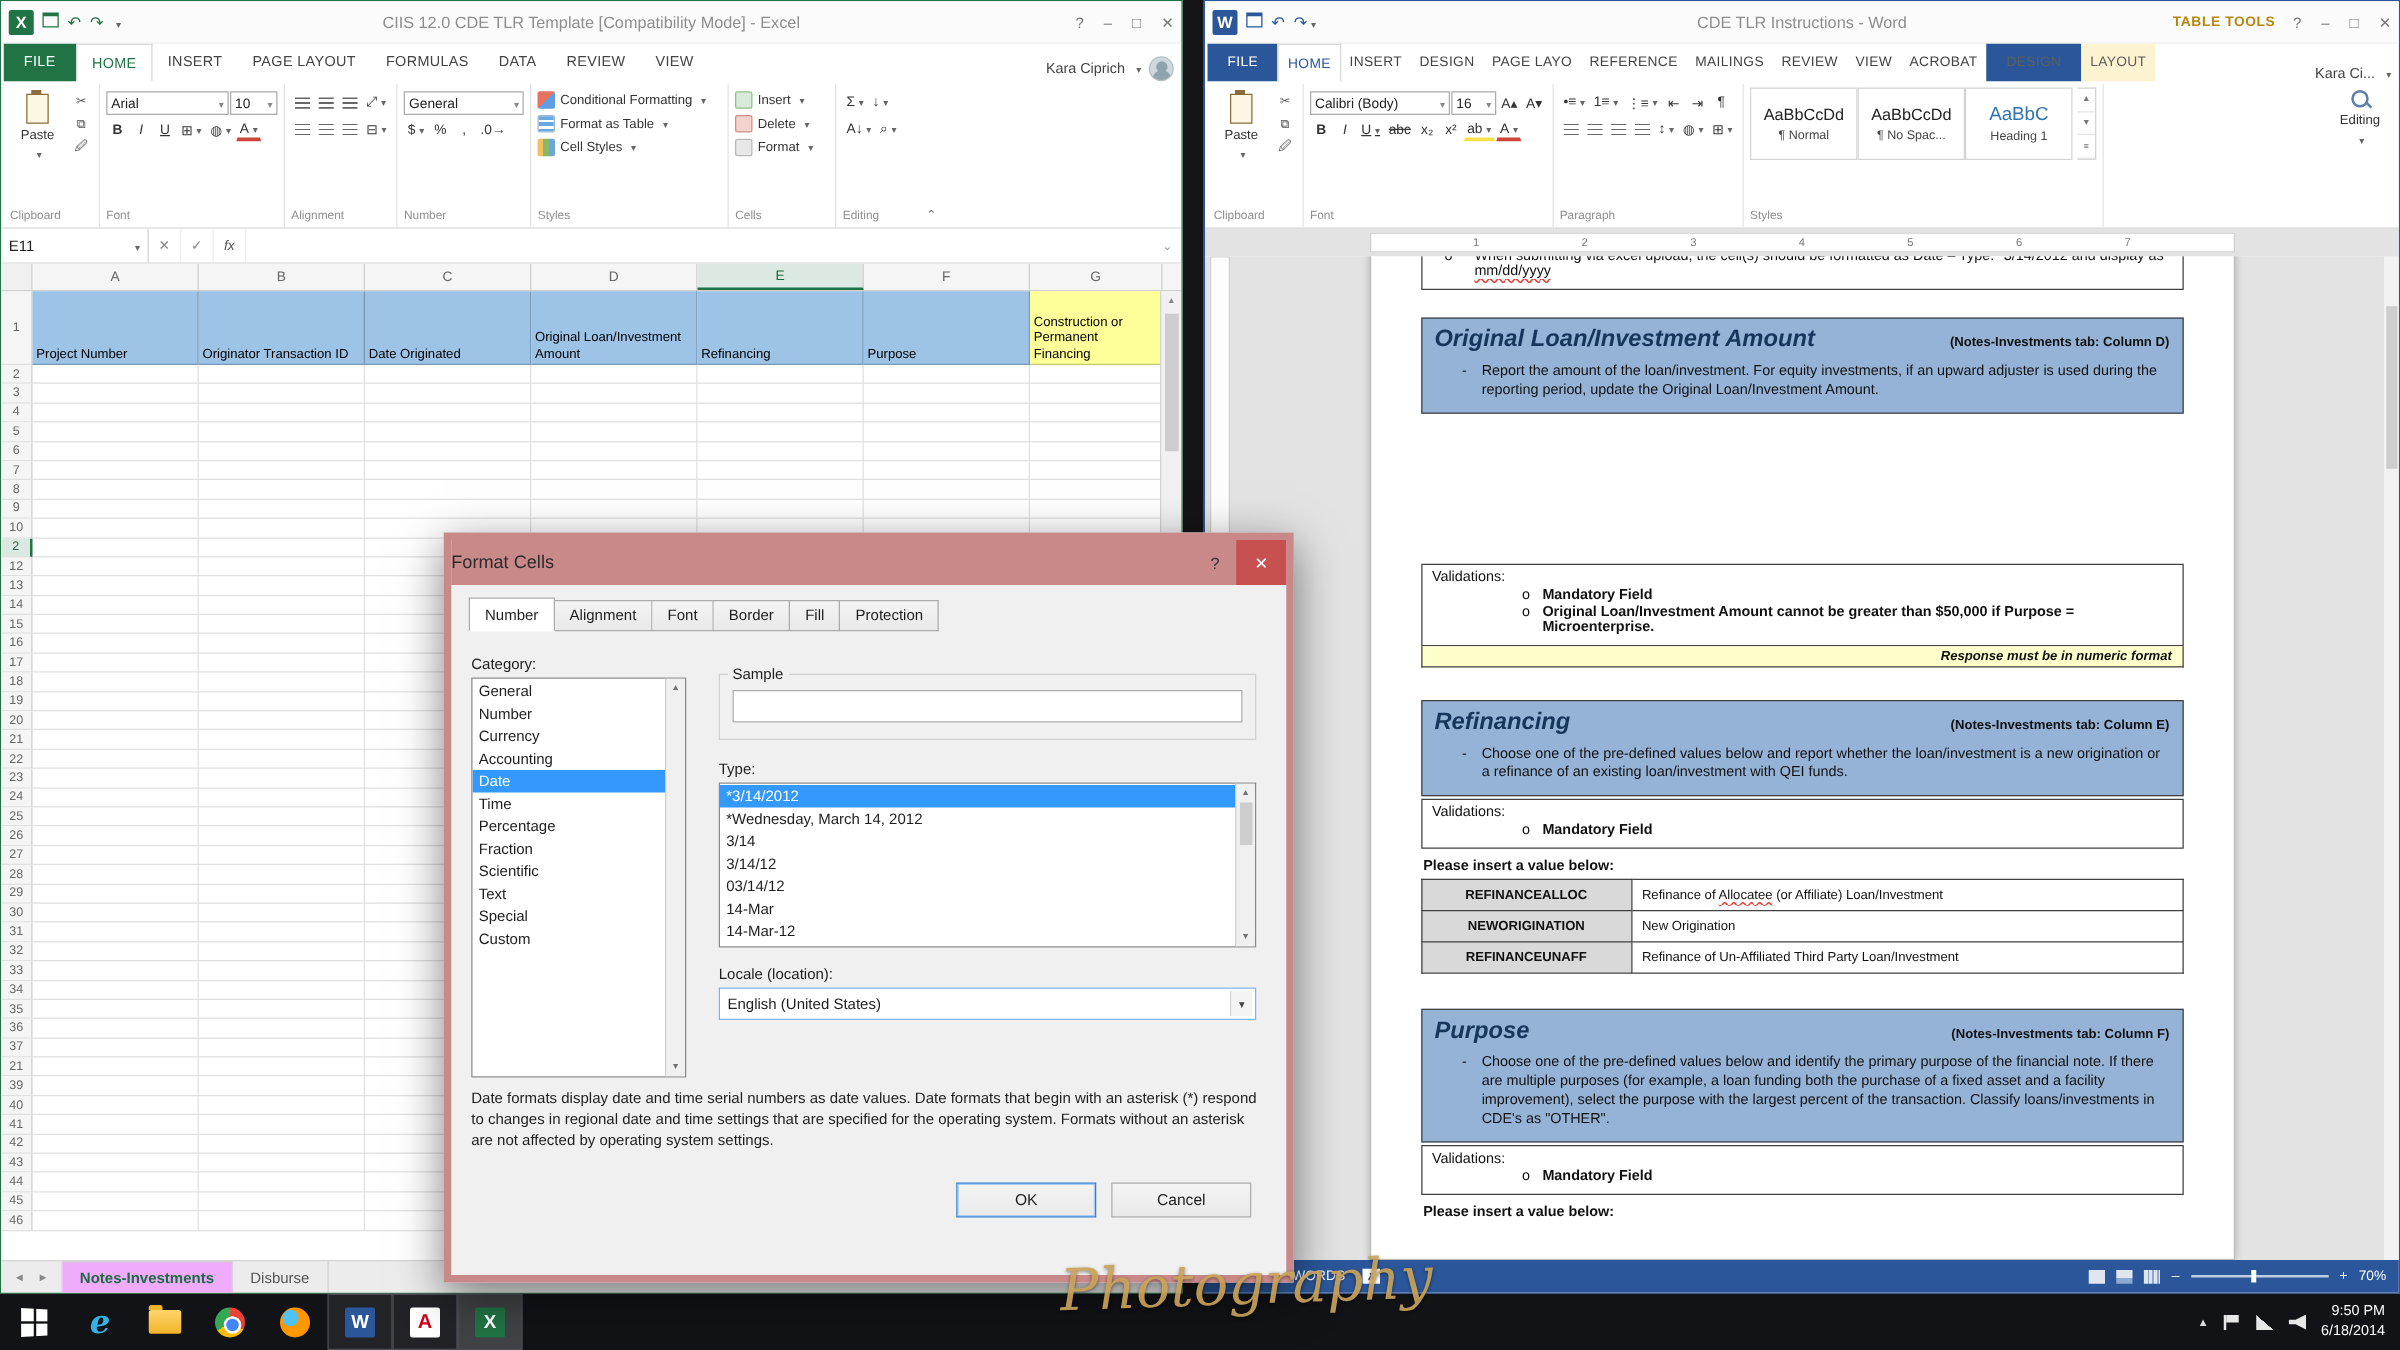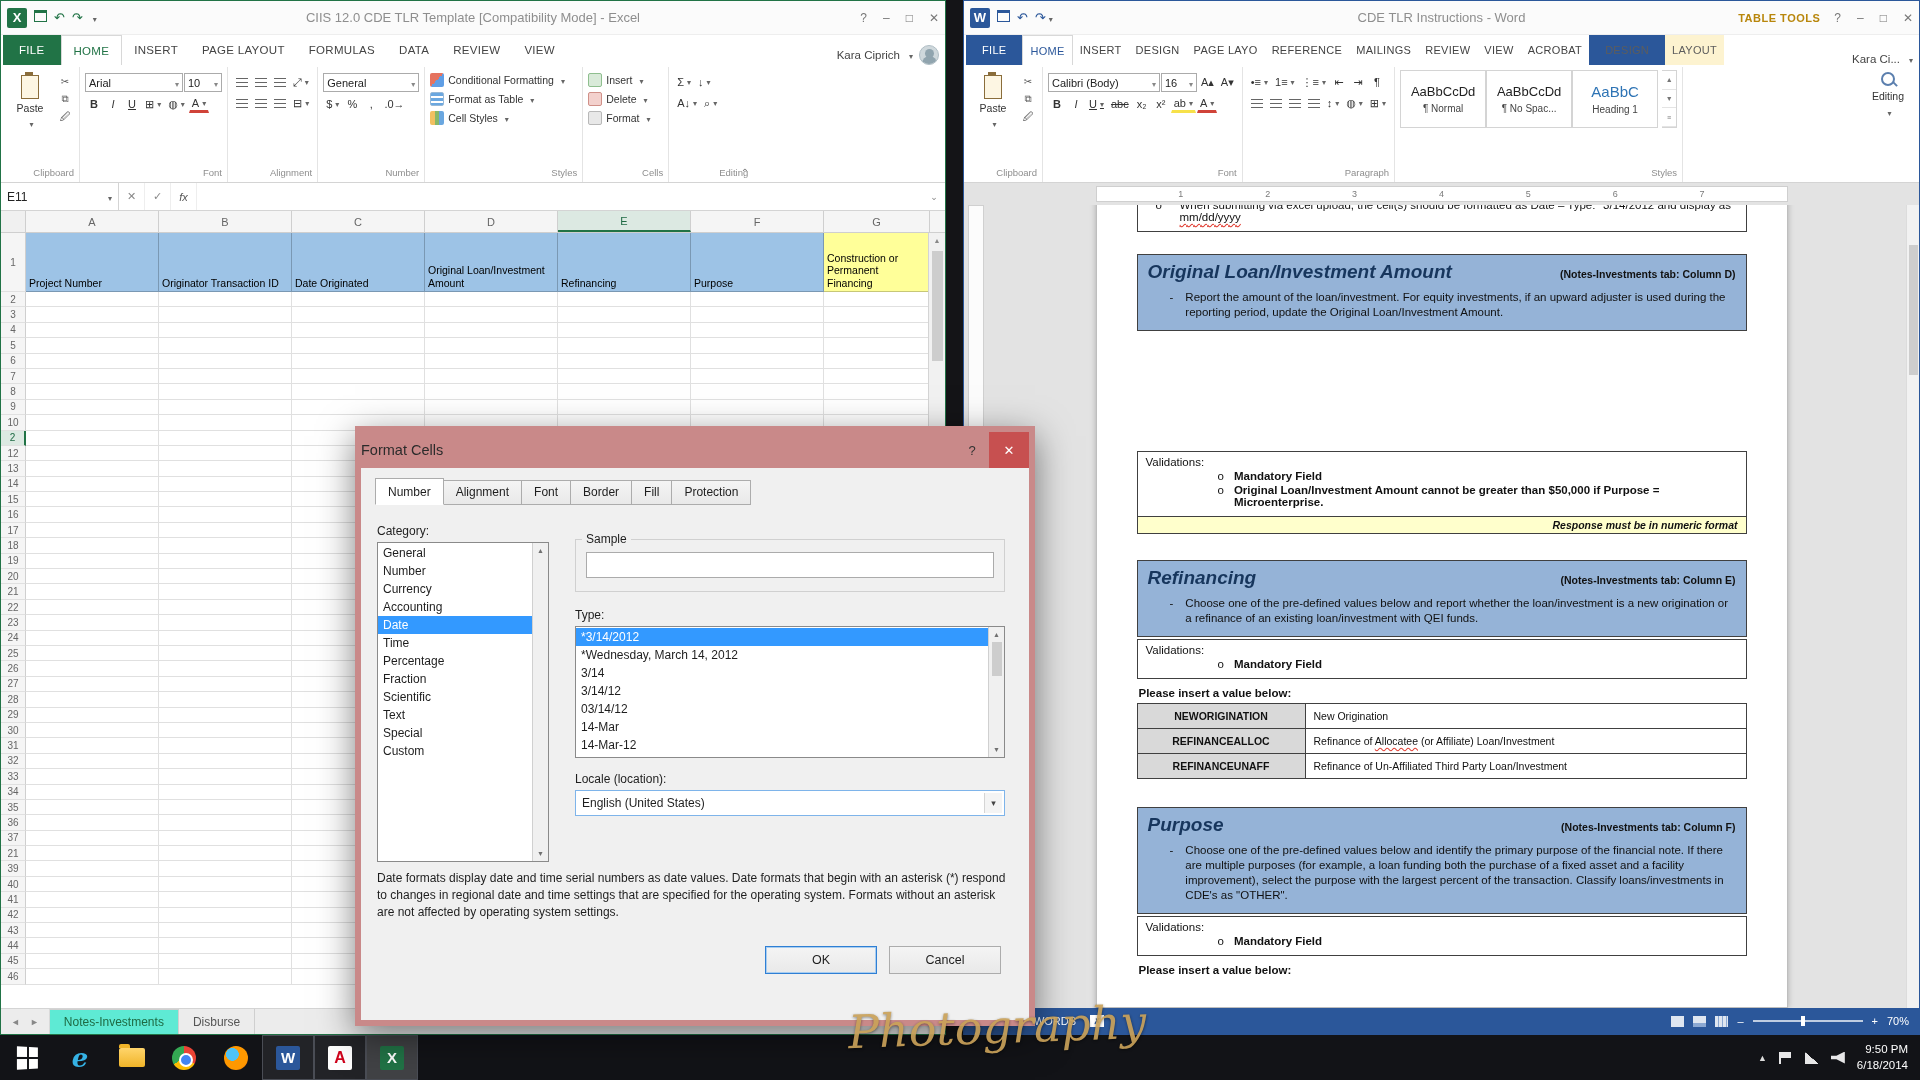--- a/index.html
+++ b/index.html
@@ -37,21 +37,21 @@
   .word-win .tab.active{background:#fff;color:#2b579a;border:1px solid #d8d8d8;border-bottom:none}
   .ctxtabs .tab{background:#fdf3d0;color:#5d5d5d}
   .userchip{margin-left:auto;display:flex;align-items:center;gap:6px;font-size:11.5px;color:#444;padding-right:4px}
   .avatar{width:20px;height:20px;border-radius:50%;background:#cfd8dc;border:1px solid #b0bec5;position:relative;overflow:hidden}
   .avatar::after{content:"";position:absolute;left:5px;top:3px;width:9px;height:9px;border-radius:50%;background:#90a4ae;box-shadow:0 10px 0 3px #90a4ae}
   .dd::after{content:"▾";font-size:8px;color:#666;margin-left:3px}
 
   
   .ribbon{height:118px;flex:0 0 118px;background:#fff;border-bottom:1px solid #d4d4d4;display:flex;align-items:stretch;padding:2px 2px 0 2px;overflow:hidden}
   .rgroup{display:flex;flex-direction:column;border-right:1px solid #e4e4e4;padding:3px 5px 0 5px;position:relative}
-  .rgroup .glabel{margin-top:auto;text-align:right;font-size:9.5px;color:#8e8e8e;padding:3px 0 4px 0}
+  .rgroup .glabel{margin-top:auto;text-align:left;font-size:9.5px;color:#8e8e8e;padding:3px 0 4px 0}
   .rbody{display:flex;gap:4px}
   .pastebtn{width:44px;display:flex;flex-direction:column;align-items:center;justify-content:center;gap:3px;border:1px solid transparent;font-size:10.5px;color:#333;padding:4px 2px}
   .clipic{width:18px;height:24px;border:1.5px solid #8a6d3b;background:#fdf6e3;position:relative}
   .clipic::before{content:"";position:absolute;left:3px;top:-4px;width:8px;height:4px;background:#8a6d3b}
   .smcol{display:flex;flex-direction:column;gap:2px;justify-content:flex-start;padding-top:3px}
   .smic{width:18px;height:16px;font-size:10px;color:#555;display:flex;align-items:center;justify-content:center;border:1px solid transparent}
   .combo{height:19px;border:1px solid #ababab;background:#fff;display:flex;align-items:center;font-size:11px;color:#222;padding:0 3px;justify-content:space-between;white-space:nowrap;overflow:hidden}
   .combo .dd::after{color:#888}
   .btnrow{display:flex;gap:1px;align-items:center;margin-top:3px}
   .fbtn{min-width:18px;height:18px;padding:0 2px;font-size:11px;color:#333;display:flex;align-items:center;justify-content:center;border:1px solid transparent}
@@ -102,21 +102,21 @@
   .w-a,.w-b,.w-c,.w-d,.w-e,.w-f{width:133px}.w-g{width:106px}
   .vscroll{position:absolute;top:22px;right:0;bottom:0;width:17px;background:#f1f1f1;border-left:1px solid #d4d4d4;display:flex;flex-direction:column;align-items:center;font-size:7px;color:#888}
   .vscroll .thumb{width:11px;height:110px;background:#cdcdcd;margin-top:3px}
   .vscroll span{padding:4px 0}
   .vscroll .dn{margin-top:auto}
 
   
   .sheettabs{height:26px;flex:0 0 26px;background:#ececec;border-top:1px solid #d4d4d4;display:flex;align-items:stretch;font-size:12px}
   .navarrows{display:flex;align-items:center;gap:10px;padding:0 10px;color:#888;font-size:9px;border-right:1px solid #d9d9d9}
   .stab{display:flex;align-items:center;padding:0 14px;border-right:1px solid #cfcfcf;color:#555}
-  .stab.active{background:#5eead4;color:#1e6a43;font-weight:normal;border-top:1px solid #cfcfcf}
+  .stab.active{background:#f0abfc;color:#1e6a43;font-weight:bold;border-top:1px solid #cfcfcf}
   .statusbar{height:26px;flex:0 0 26px;background:#1f1f1f;color:#fff;display:flex;align-items:center;font-size:11px;padding:0 10px;letter-spacing:.5px}
 
   
   .rulerrow{height:22px;flex:0 0 22px;background:#e3e3e3;display:flex;align-items:center;justify-content:center}
   .hruler{width:692px;height:16px;background:#fff;border:1px solid #cfcfcf;display:flex;align-items:center;justify-content:space-evenly;font-size:9px;color:#7a7a7a}
   .docarea{flex:1;background:#e3e3e3;position:relative;overflow:hidden;display:flex;justify-content:center}
   .vruler{position:absolute;left:4px;top:0;bottom:0;width:16px;background:#fff;border:1px solid #cfcfcf;opacity:.9}
   .wscroll{position:absolute;right:0;top:0;bottom:0;width:13px;background:#f2f2f2;border-left:1px solid #dcdcdc}
   .wscroll .thumb{width:9px;height:130px;background:#cdcdcd;margin:40px auto 0 auto}
   .page{width:692px;background:#fff;border:1px solid #bebebe;box-shadow:0 0 6px rgba(0,0,0,.25);margin-top:-14px;padding:0 40px 20px 40px;font-size:11.5px;color:#111}
@@ -1110,26 +1110,26 @@
           <div class="vitem">
                 <span>o</span>
                 <b>Mandatory Field</b>
               </div>
             </div>
         </div>
         <div class="insertlbl">Please insert a value below:</div>
         <table class="rtable">
           <tbody>
               <tr>
+            <td class="key">REFINANCEALLOC</td>
+            <td><span>Refinance of </span><span class="wavy">Allocatee</span><span> (or Affiliate) Loan/Investment</span></td>
+          </tr>
+          <tr>
             <td class="key">NEWORIGINATION</td>
             <td>New Origination</td>
-          </tr>
-          <tr>
-            <td class="key">REFINANCEALLOC</td>
-            <td><span>Refinance of </span><span class="wavy">Allocatee</span><span> (or Affiliate) Loan/Investment</span></td>
           </tr>
           <tr>
             <td class="key">REFINANCEUNAFF</td>
             <td>Refinance of Un-Affiliated Third Party Loan/Investment</td>
           </tr>
         </tbody>
           </table>
         <div class="spacer4"></div>
 
         <div class="docblock">

